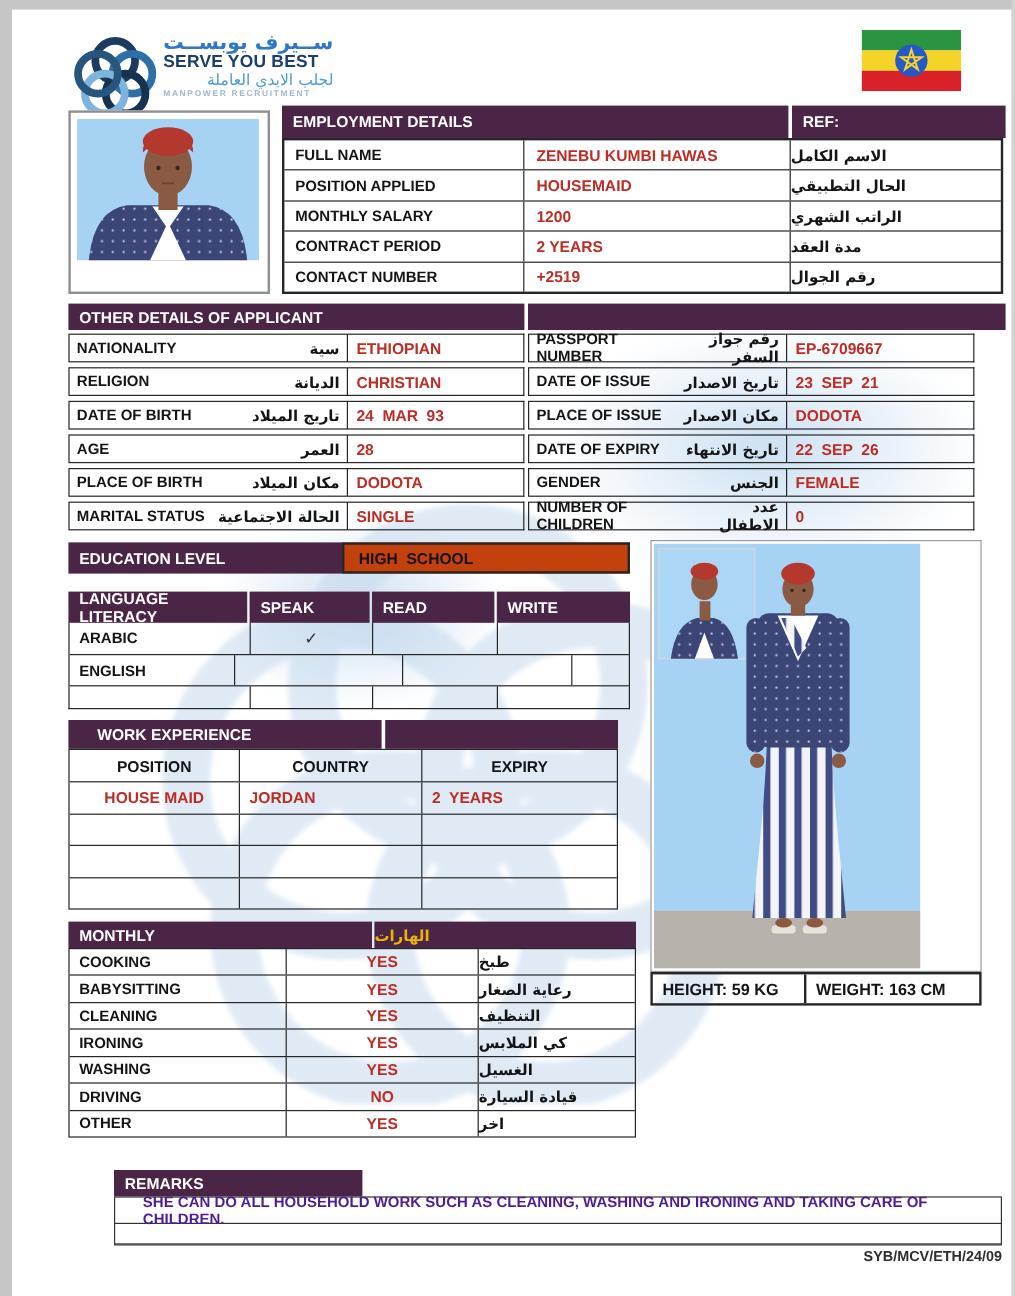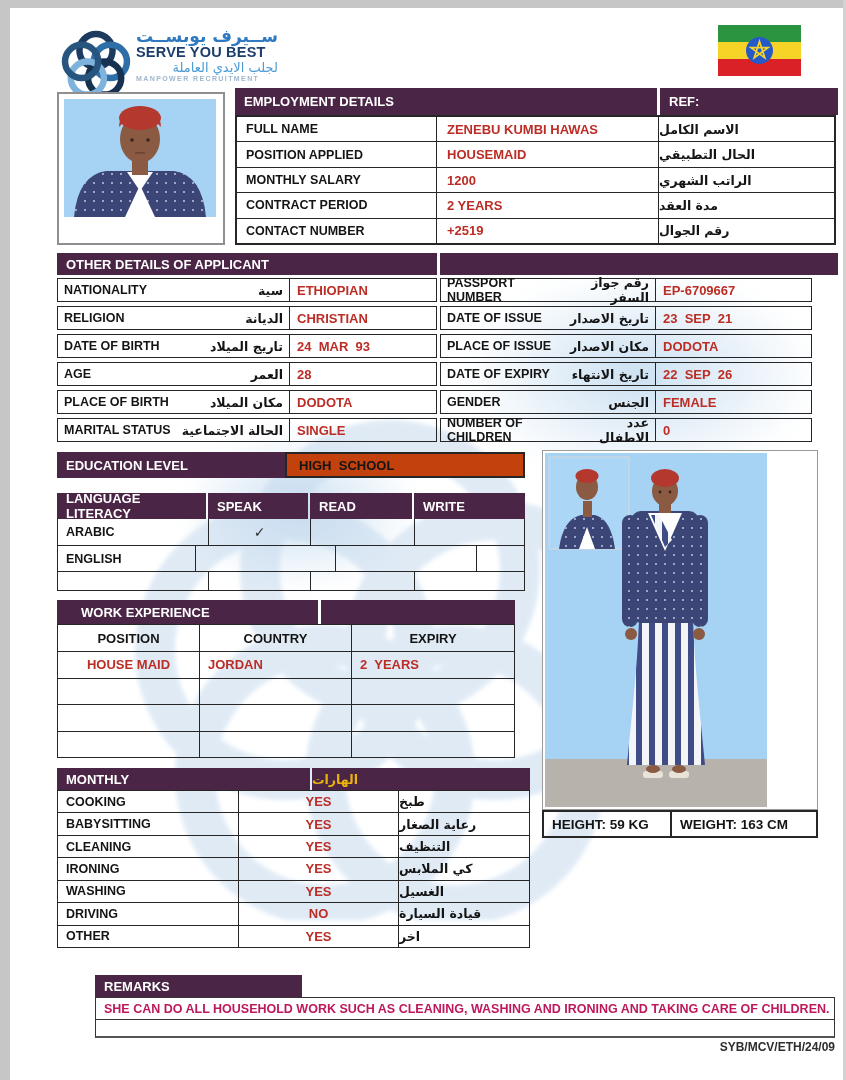--- a/index.html
+++ b/index.html
@@ -98,21 +98,21 @@
   .sc3{flex:1;justify-content:flex-end;padding-right:8px;}
   
   .fb-frame{left:542px;top:450px;width:276px;height:360px;border:1px solid #9a9a9a;background:#fff;box-sizing:border-box;}
   .fb-photo{left:545px;top:453px;}
   .stats{left:542px;top:810px;width:276px;height:28px;border:2px solid #262626;display:flex;box-sizing:border-box;}
   .st1{width:128px;border-right:2px solid #262626;}
   .stats .cell{padding-left:8px;font-weight:bold;font-size:13.5px;}
   
   .rem-t{left:95px;top:975px;width:207px;height:22px;}
   .rem-x{left:95px;top:997px;width:740px;height:23px;border:1px solid #333;display:flex;align-items:center;
-         padding-left:8px;color:#be185d;font-weight:bold;font-size:12.5px;box-sizing:border-box;}
+         padding-left:23px;color:#4c1d95;font-weight:bold;font-size:12.5px;box-sizing:border-box;}
   .rem-e{left:95px;top:1020px;width:740px;height:18px;border:1px solid #333;border-top:none;
          border-bottom:2px solid #555;box-sizing:border-box;}
   .foot{left:555px;top:1040px;width:280px;text-align:right;font-weight:bold;font-size:12px;color:#2e2e2e;}
 </style>
 </head>
 <body>
 
 <div class="page">
   <div class="sheet"></div>
   <div class="edge-r"></div>

